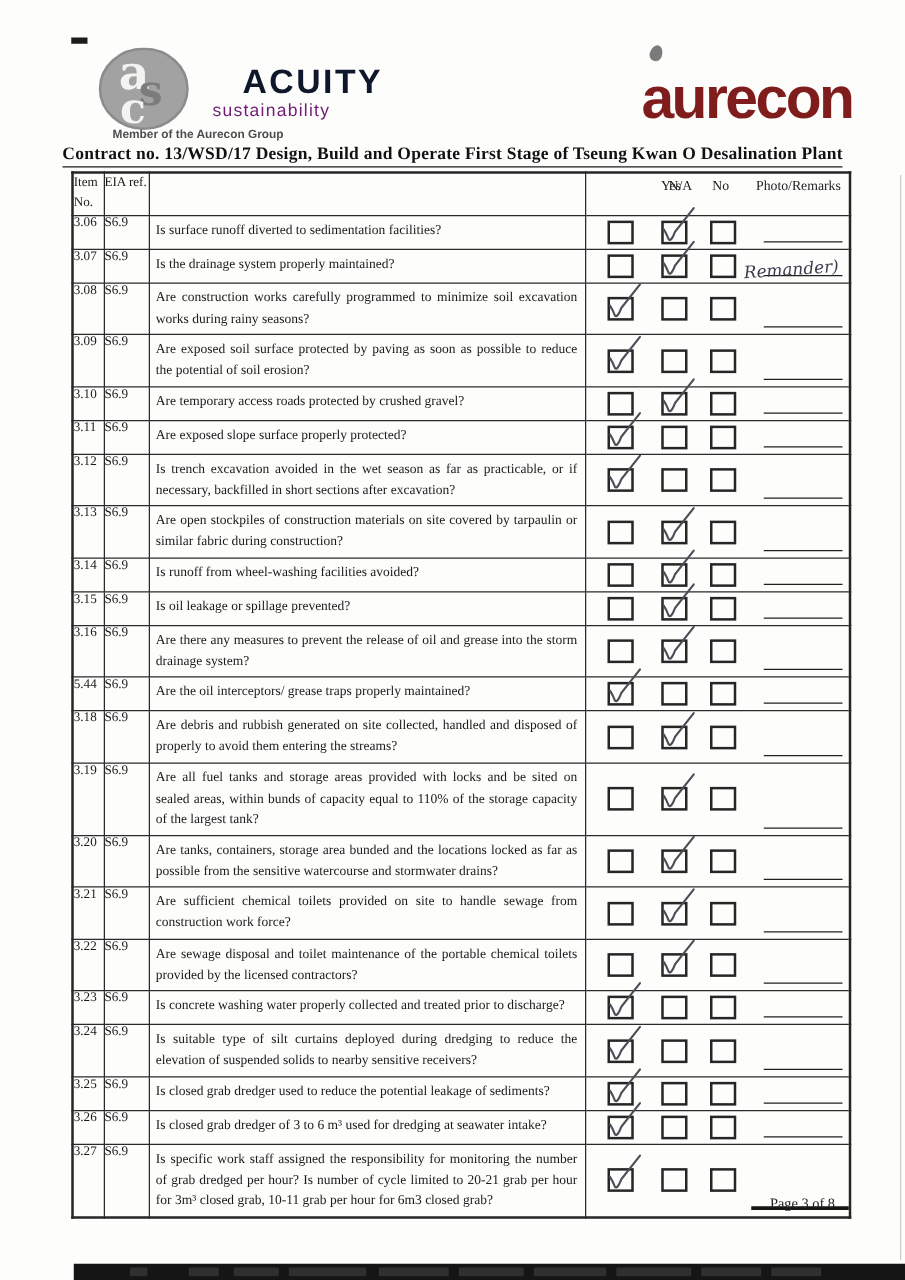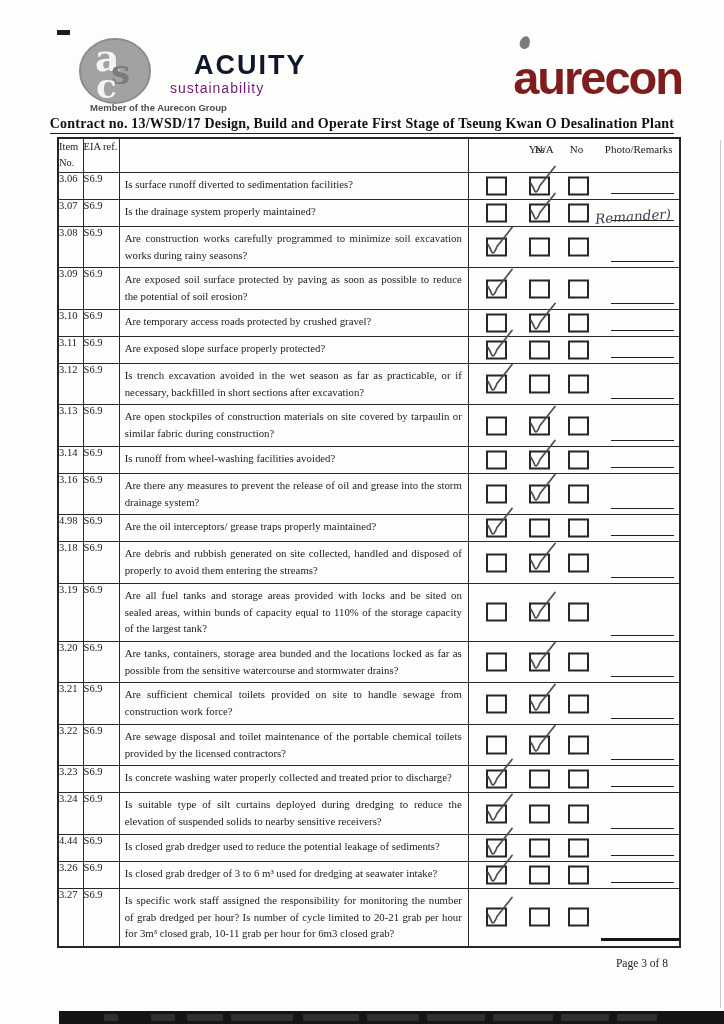--- a/index.html
+++ b/index.html
@@ -382,20 +382,46 @@
                 </svg>
               </div>
               <div class="cb cb-no">
                 <div class="box"></div>
               </div>
               <div class="remark-line"></div>
             </div>
           </td>
         </tr>
         <tr>
+          <td class="cell-item">3.15</td>
+          <td class="cell-ref">S6.9</td>
+          <td class="cell-q">
+            <div class="qwrap">
+              <div class="qtext">Is oil leakage or spillage prevented?</div>
+            </div>
+          </td>
+          <td class="cell-ans">
+            <div class="answers">
+              <div class="cb cb-na">
+                <div class="box"></div>
+              </div>
+              <div class="cb cb-yes">
+                <div class="box"></div>
+                <svg class="tick" viewBox="0 0 32 32">
+                  <path d="M5 18 Q7 21 9 26 Q11 28 14 20 L29 1" fill="none" stroke="#4d4d58" stroke-width="1.7" stroke-linecap="round"></path>
+                </svg>
+              </div>
+              <div class="cb cb-no">
+                <div class="box"></div>
+              </div>
+              <div class="remark-line"></div>
+            </div>
+          </td>
+        </tr>
+        <tr>
           <td class="cell-item">3.16</td>
           <td class="cell-ref">S6.9</td>
           <td class="cell-q">
             <div class="qwrap">
               <div class="qtext">Are there any measures to prevent the release of oil and grease into the storm drainage system?</div>
             </div>
           </td>
           <td class="cell-ans">
             <div class="answers">
               <div class="cb cb-na">
@@ -408,21 +434,21 @@
                 </svg>
               </div>
               <div class="cb cb-no">
                 <div class="box"></div>
               </div>
               <div class="remark-line"></div>
             </div>
           </td>
         </tr>
         <tr>
-          <td class="cell-item">4.98</td>
+          <td class="cell-item">5.44</td>
           <td class="cell-ref">S6.9</td>
           <td class="cell-q">
             <div class="qwrap">
               <div class="qtext">Are the oil interceptors/ grease traps properly maintained?</div>
             </div>
           </td>
           <td class="cell-ans">
             <div class="answers">
               <div class="cb cb-na">
                 <div class="box"></div>
@@ -616,21 +642,21 @@
                 <div class="box"></div>
               </div>
               <div class="cb cb-no">
                 <div class="box"></div>
               </div>
               <div class="remark-line"></div>
             </div>
           </td>
         </tr>
         <tr>
-          <td class="cell-item">4.44</td>
+          <td class="cell-item">3.25</td>
           <td class="cell-ref">S6.9</td>
           <td class="cell-q">
             <div class="qwrap">
               <div class="qtext">Is closed grab dredger used to reduce the potential leakage of sediments?</div>
             </div>
           </td>
           <td class="cell-ans">
             <div class="answers">
               <div class="cb cb-na">
                 <div class="box"></div>

